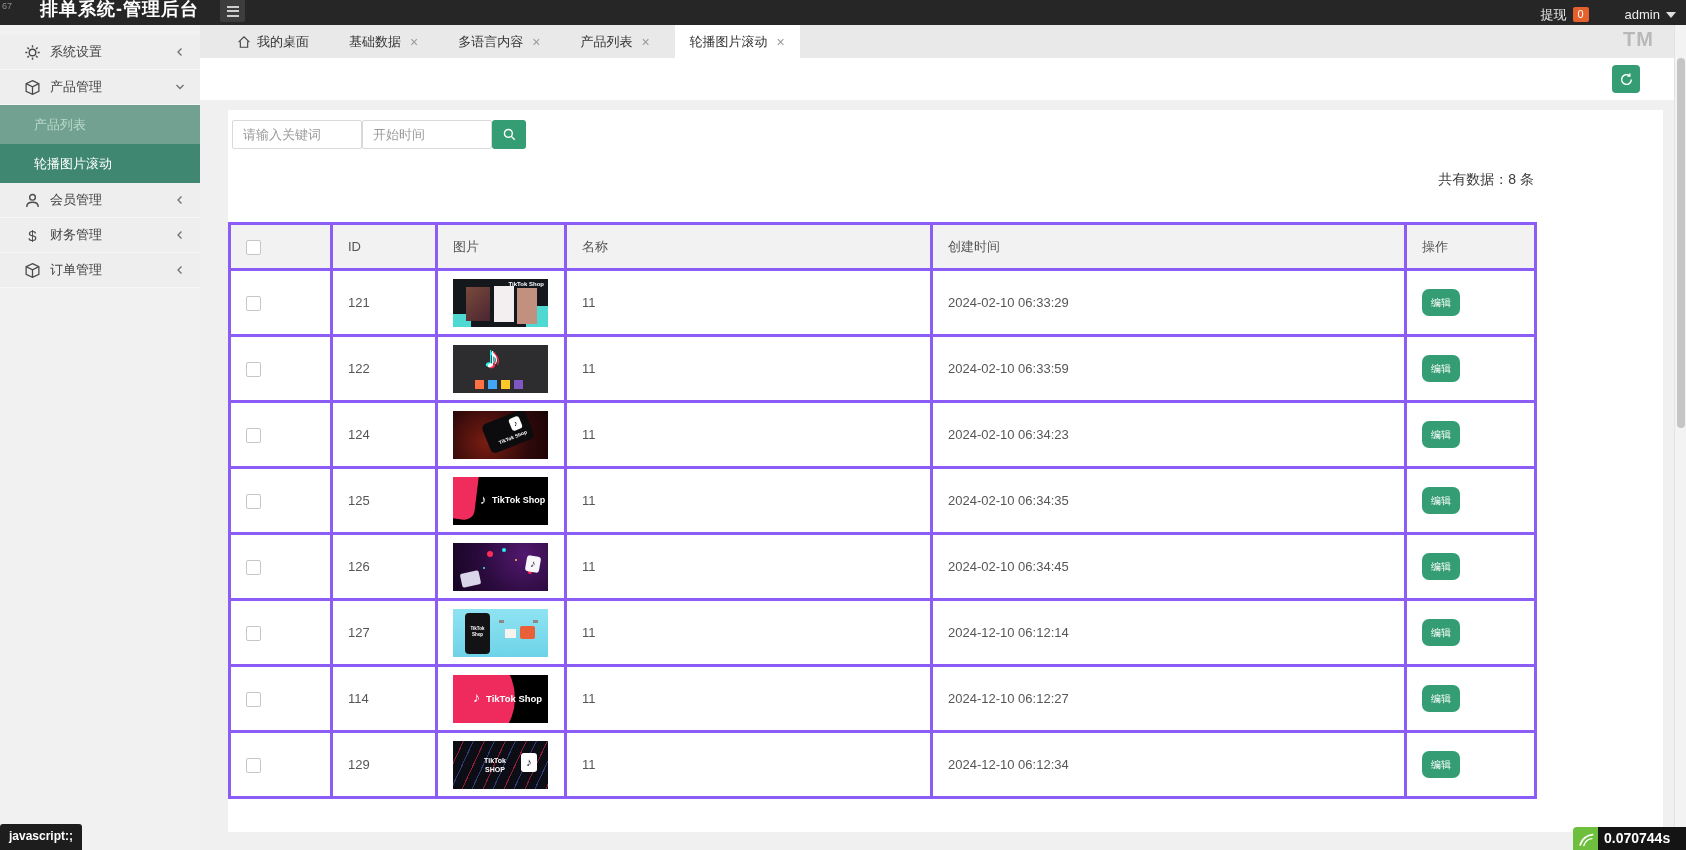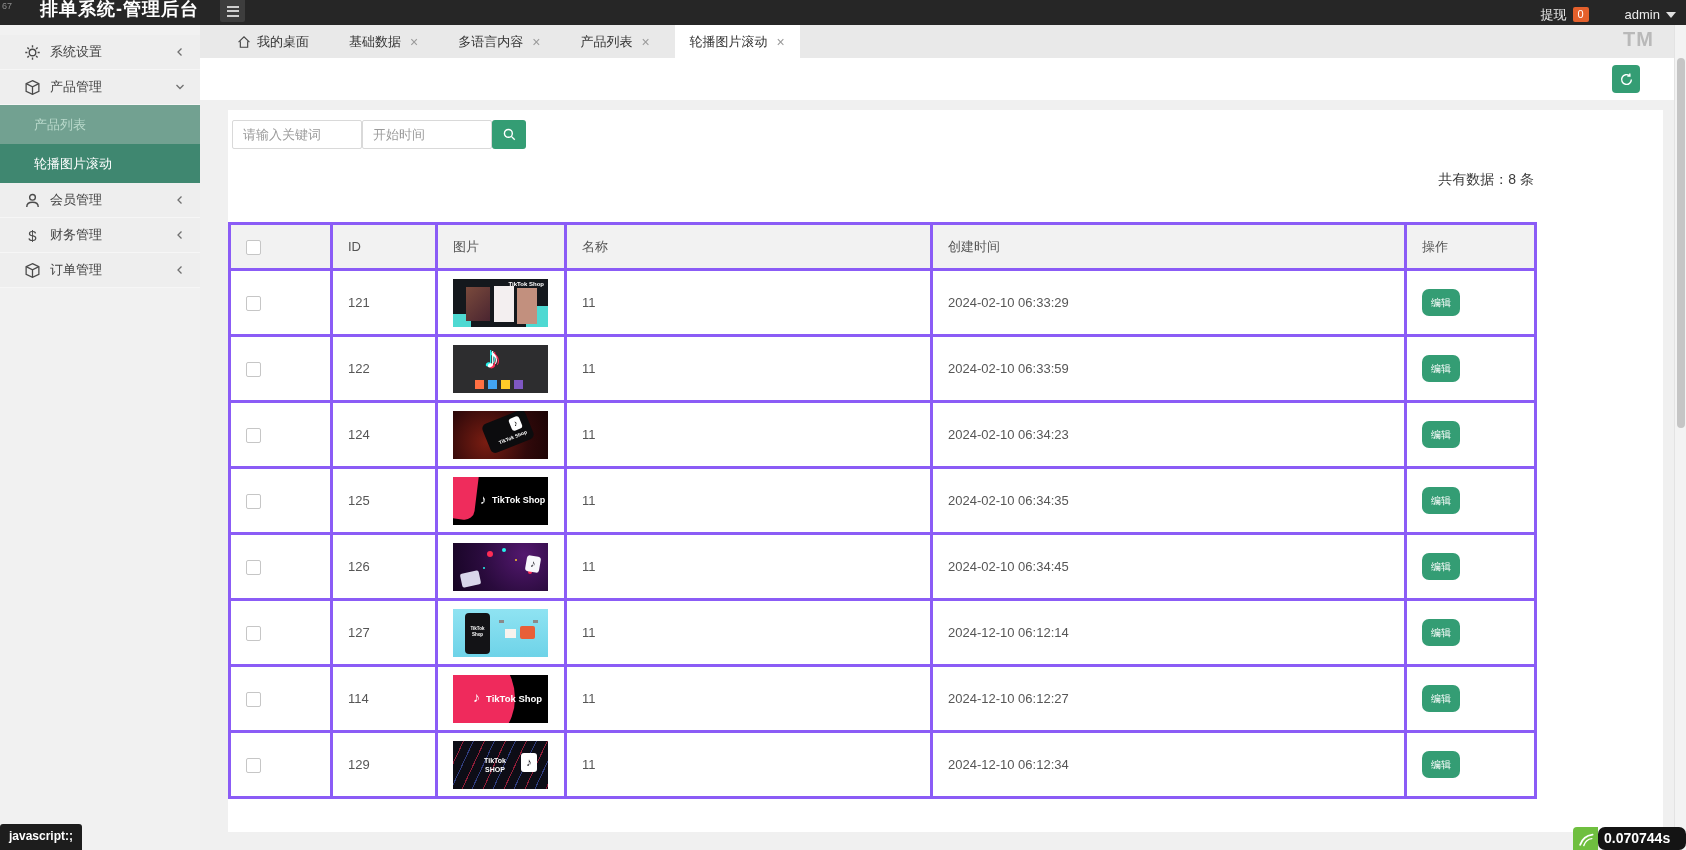--- a/index.html
+++ b/index.html
@@ -130,21 +130,21 @@
       transparent 10px 18px, rgba(90,120,255,.45) 18px 19px); }
   .t-streaks-bag .thumb-art::after { content:"♪"; right:11px; top:12px; width:16px; height:19px; background:#fff; color:#0d0d16;
                            border-radius:3px; font-size:11px; line-height:19px; text-align:center; }
   .t-streaks-bag .thumb-text { left:24px; top:15px; width:36px; font-size:7px; line-height:1.3; text-align:center; white-space:normal; }
 
   
   .status-tooltip { position:absolute; left:0; bottom:0; background:#1d1d1d; color:#fff; font-size:12px; font-weight:bold;
                     padding:5px 9px 7px; border-radius:3px 3px 0 0; z-index:40; }
   .exec-box { position:absolute; right:0; bottom:0; display:flex; align-items:flex-end; z-index:40; }
   .exec-logo { width:25px; height:23px; background:#6fbf3f; border-radius:4px 0 0 0; display:flex; align-items:center; justify-content:center; }
-  .exec-time { background:#141414; color:#fff; font-size:14px; font-weight:bold; height:23px; line-height:23px; padding:0 8px 0 6px; min-width:88px;border-radius:7px; }
+  .exec-time { background:#141414; color:#fff; font-size:14px; font-weight:bold; height:23px; line-height:23px; padding:0 8px 0 6px; min-width:88px; }
 
   .scrollbar { position:absolute; right:0; top:25px; width:12px; height:825px; background:#f3f3f3; border-left:1px solid #e3e3e3; z-index:25; }
   .scroll-thumb { position:absolute; left:2px; top:33px; width:8px; height:370px; background:#c5c5c5; border-radius:4px; cursor:pointer; }
 </style>
 </head>
 <body>
 
 <div class="top-header">
   <span class="corner-num">67</span>
   <span class="app-title">排单系统-管理后台</span>

